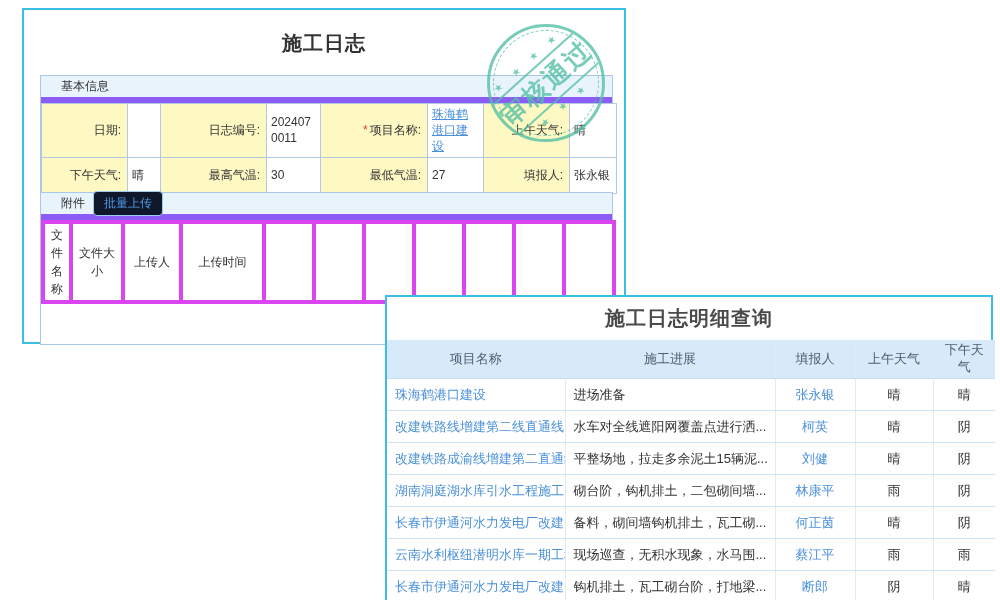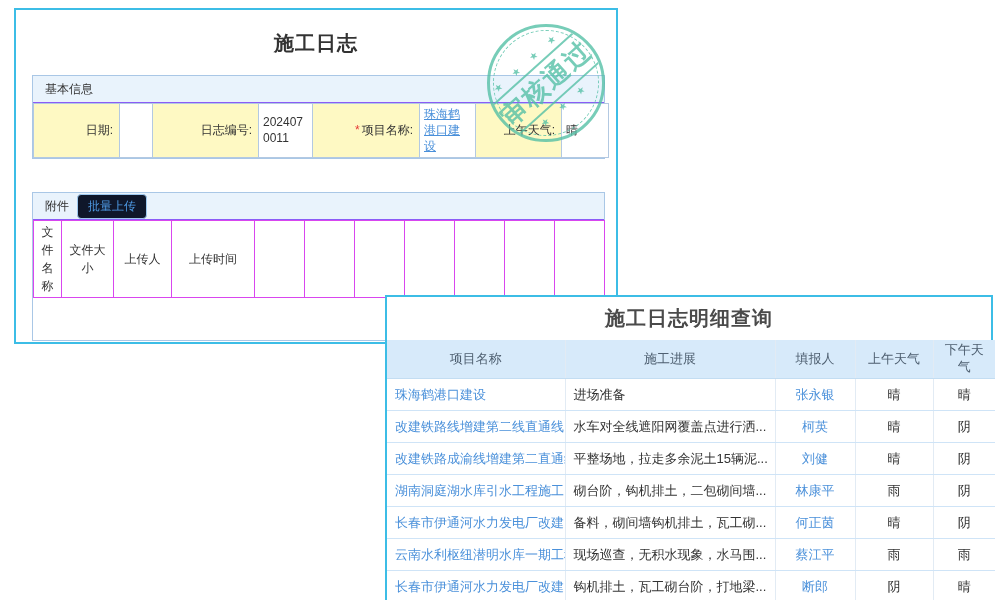--- a/index.html
+++ b/index.html
@@ -1,48 +1,48 @@
 <!DOCTYPE html>
 <html><head>
 <meta charset="utf-8">
 <style>
   * { margin:0; padding:0; box-sizing:border-box; }
   html,body { width:1000px; height:600px; background:#ffffff;
     font-family:"Liberation Sans","DejaVu Sans",sans-serif; position:relative; overflow:hidden; }
 
   
-  .panel1 { position:absolute; left:14px; top:8px; width:604px; height:336px;
+  .panel1 { position:absolute; left:22px; top:8px; width:604px; height:336px;
     background:#fff; border:2px solid #3cbde6; z-index:1; }
   .panel1-title { text-align:center; font-size:20px; font-weight:bold; color:#333;
     padding-top:20px; letter-spacing:1px; }
 
   .section-box { position:absolute; left:16px; width:573px; border:1px solid #a9c7e6; background:#fff; }
   .basic-box { top:65px; }
   .attach-box { top:182px; }
-  .section-strip { height:27px; background:#e9f3fc; border-bottom:1px solid #8b5cf6;
-    display:flex; align-items:center; padding-left:12px; font-size:12px; color:#333; }
+  .section-strip { height:27px; background:#e9f3fc; border-bottom:6px solid #8b5cf6;
+    display:flex; align-items:center; padding-left:20px; font-size:12px; color:#333; }
 
   table { border-collapse:collapse; table-layout:fixed; width:100%; }
 
   
   .form-table td { border:1px solid #b3c9e2; font-size:12px; color:#333;
     vertical-align:middle; word-break:break-all; line-height:1.35; }
   .form-table tr.r1 td { height:42px; }
   .form-table tr.r2 td { height:36px; }
   .form-table td.lbl { background:#fef9c3; text-align:right; padding:2px 6px 2px 2px; }
   .form-table td.val { background:#fff; text-align:left; padding:2px 4px; }
   .bc1{width:86px}.bc2{width:33px}.bc3{width:106px}.bc4{width:54px}
   .bc5{width:107px}.bc6{width:56px}.bc7{width:86px}.bc8{width:47px}
   .req { color:#e53935; margin-right:2px; }
   a.cell-link { color:#4a90da; text-decoration:underline; cursor:pointer; }
 
   
   .upload-btn { margin-left:8px; font-size:12px; color:#4f9be5; background:#0f172a;
     border:1px solid #9ec9ef; border-radius:4px; padding:3px 10px; cursor:pointer; }
-  .attach-table td { border:1px solid #d946ef; font-size:12px; color:#333;
+  .attach-table td { border:4px solid #d946ef; font-size:12px; color:#333;
     text-align:center; vertical-align:middle; word-break:break-all; line-height:1.5;
     padding:2px 4px; background:#fff; }
   .attach-table tr.hd td { height:76px; }
   .attach-table td.empty-body { height:42px; border:none; }
   .ac1{width:28px}.ac2{width:52px}.ac3{width:58px}.ac4{width:83px}
   .acE{width:50px}
 
   
   .stamp { position:absolute; left:487px; top:24px; width:118px; height:118px; z-index:3;
     opacity:.78; pointer-events:none; }
@@ -99,20 +99,30 @@
           <tr class="r1">
         <td class="lbl">日期:</td>
         <td class="val"></td>
         <td class="lbl">日志编号:</td>
         <td class="val">2024070011</td>
         <td class="lbl"><span class="req">*</span><span>项目名称:</span></td>
         <td class="val"><a class="cell-link">珠海鹤港口建设</a></td>
         <td class="lbl">上午天气:</td>
         <td class="val">晴</td>
       </tr>
+      <tr class="r2">
+        <td class="lbl">下午天气:</td>
+        <td class="val">晴</td>
+        <td class="lbl">最高气温:</td>
+        <td class="val">30</td>
+        <td class="lbl">最低气温:</td>
+        <td class="val">27</td>
+        <td class="lbl">填报人:</td>
+        <td class="val">张永银</td>
+      </tr>
     </tbody>
       </table>
   </div>
 
   <div class="section-box attach-box">
     <div class="section-strip">
       <span>附件</span>
       <button class="upload-btn">批量上传</button>
     </div>
     <table class="attach-table">

